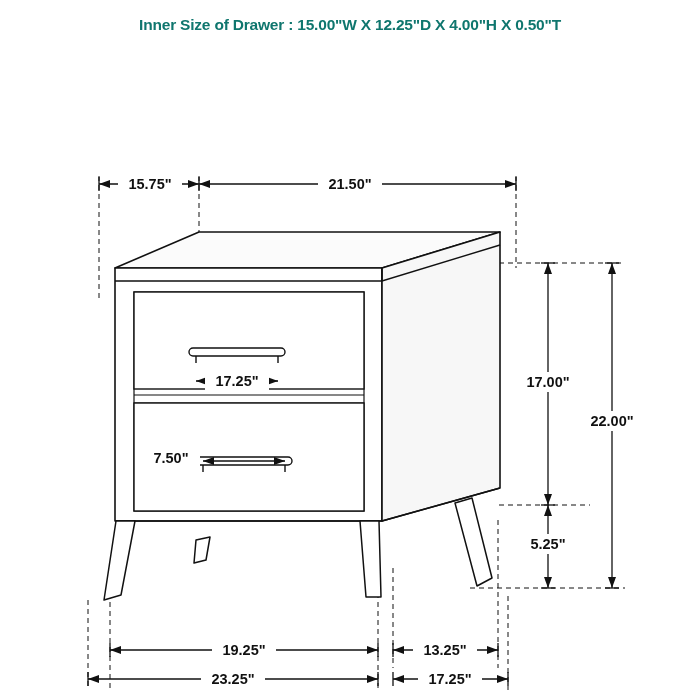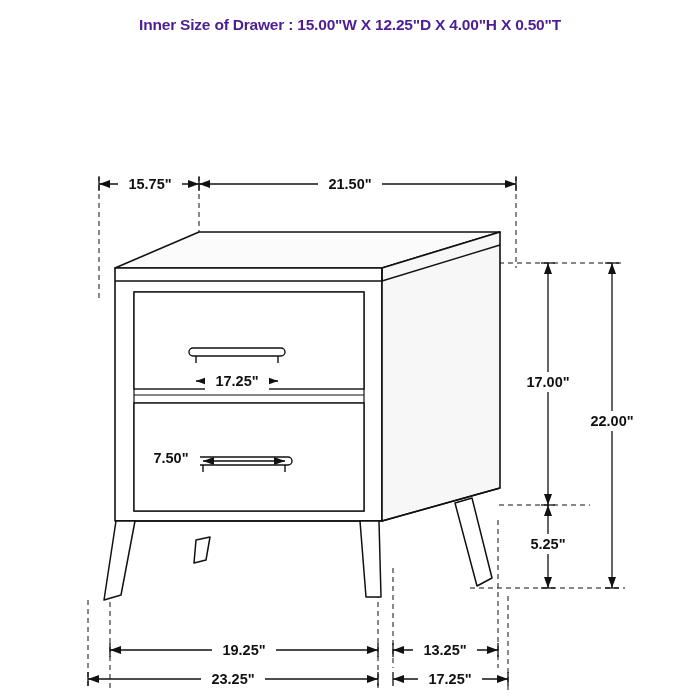--- a/index.html
+++ b/index.html
@@ -22,21 +22,21 @@
   }
   .title {
     position: absolute;
     top: 16px;
     left: 0;
     width: 700px;
     text-align: center;
     font-size: 15.5px;
     font-weight: bold;
     letter-spacing: -0.2px;
-    color: #4c1d95;
+    color: #0f766e;
   }
   svg {
     position: absolute;
     top: 0;
     left: 0;
   }
   .dimtext {
     font-family: "Liberation Sans", sans-serif;
     font-size: 14.5px;
     font-weight: bold;

